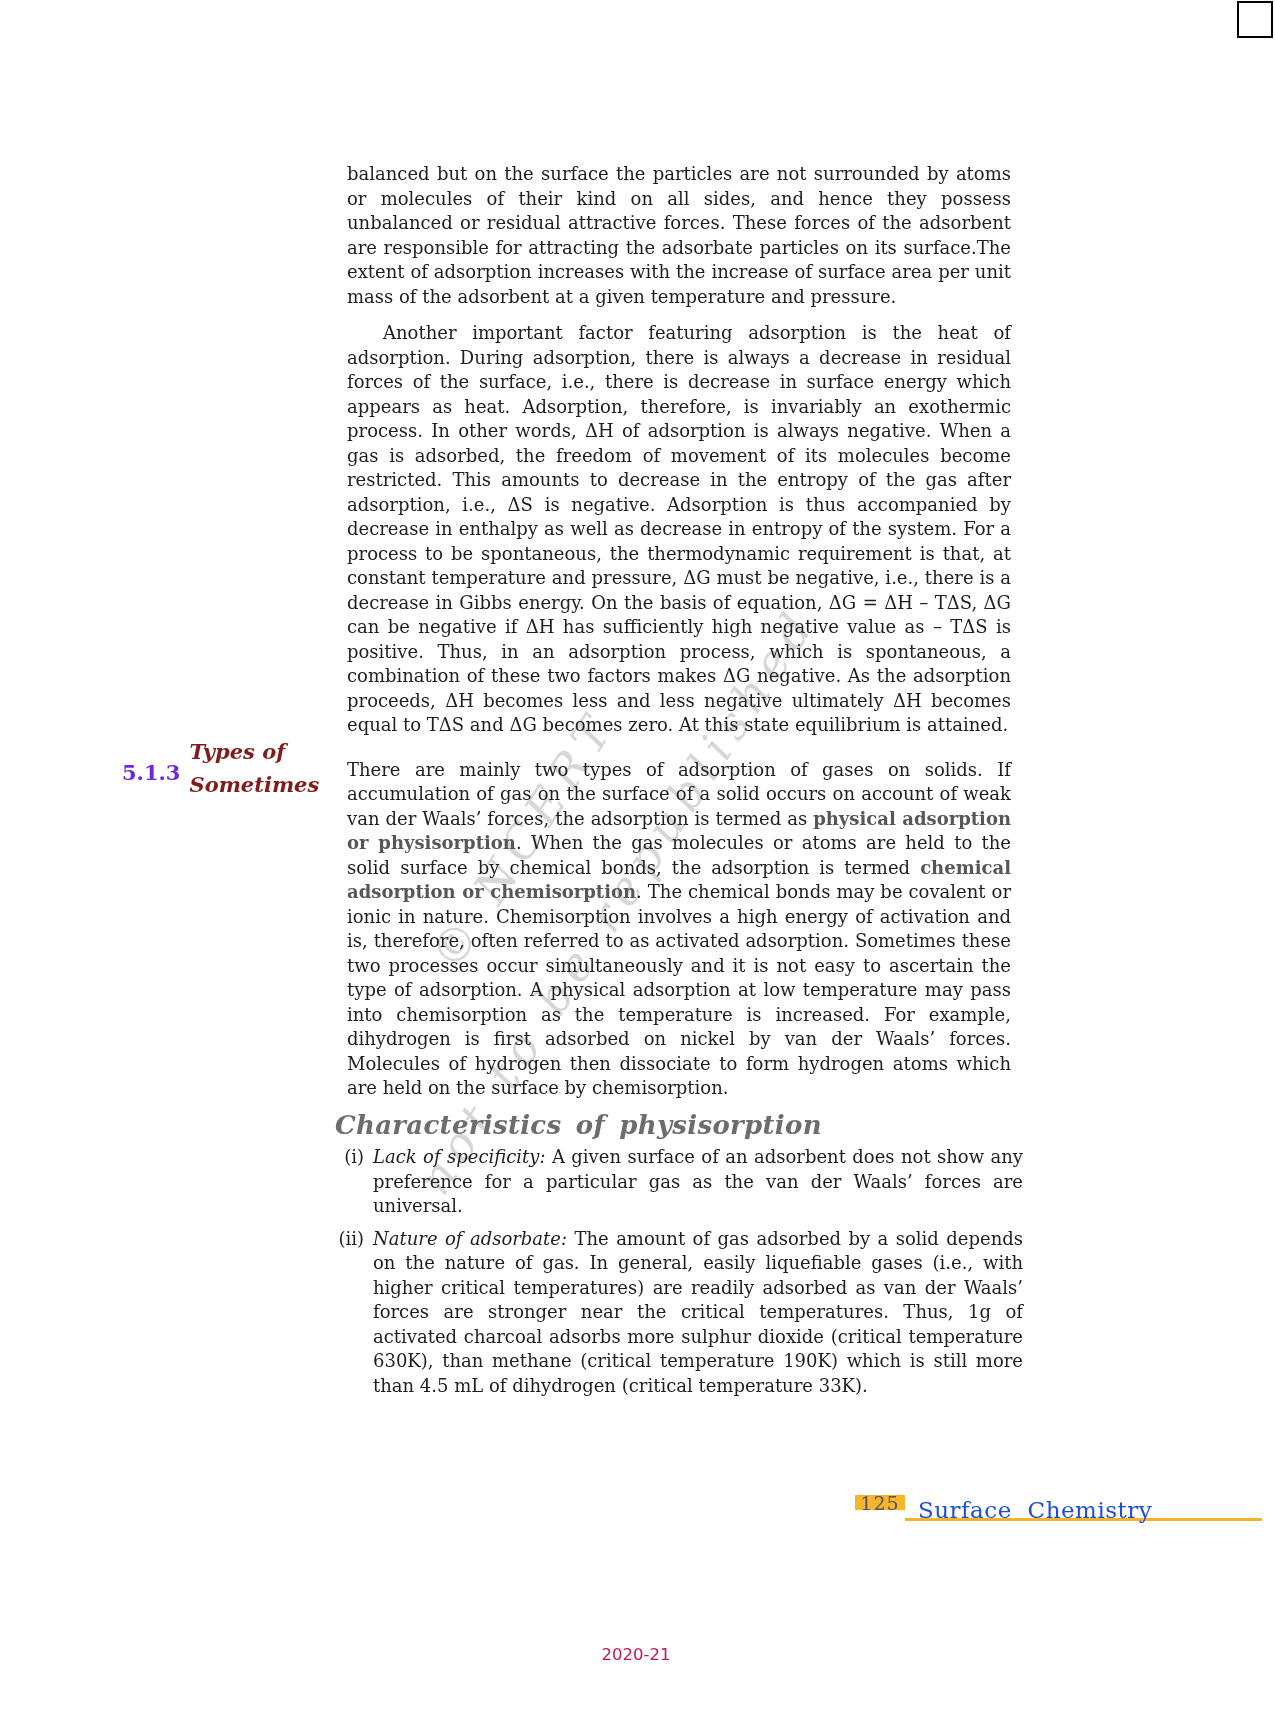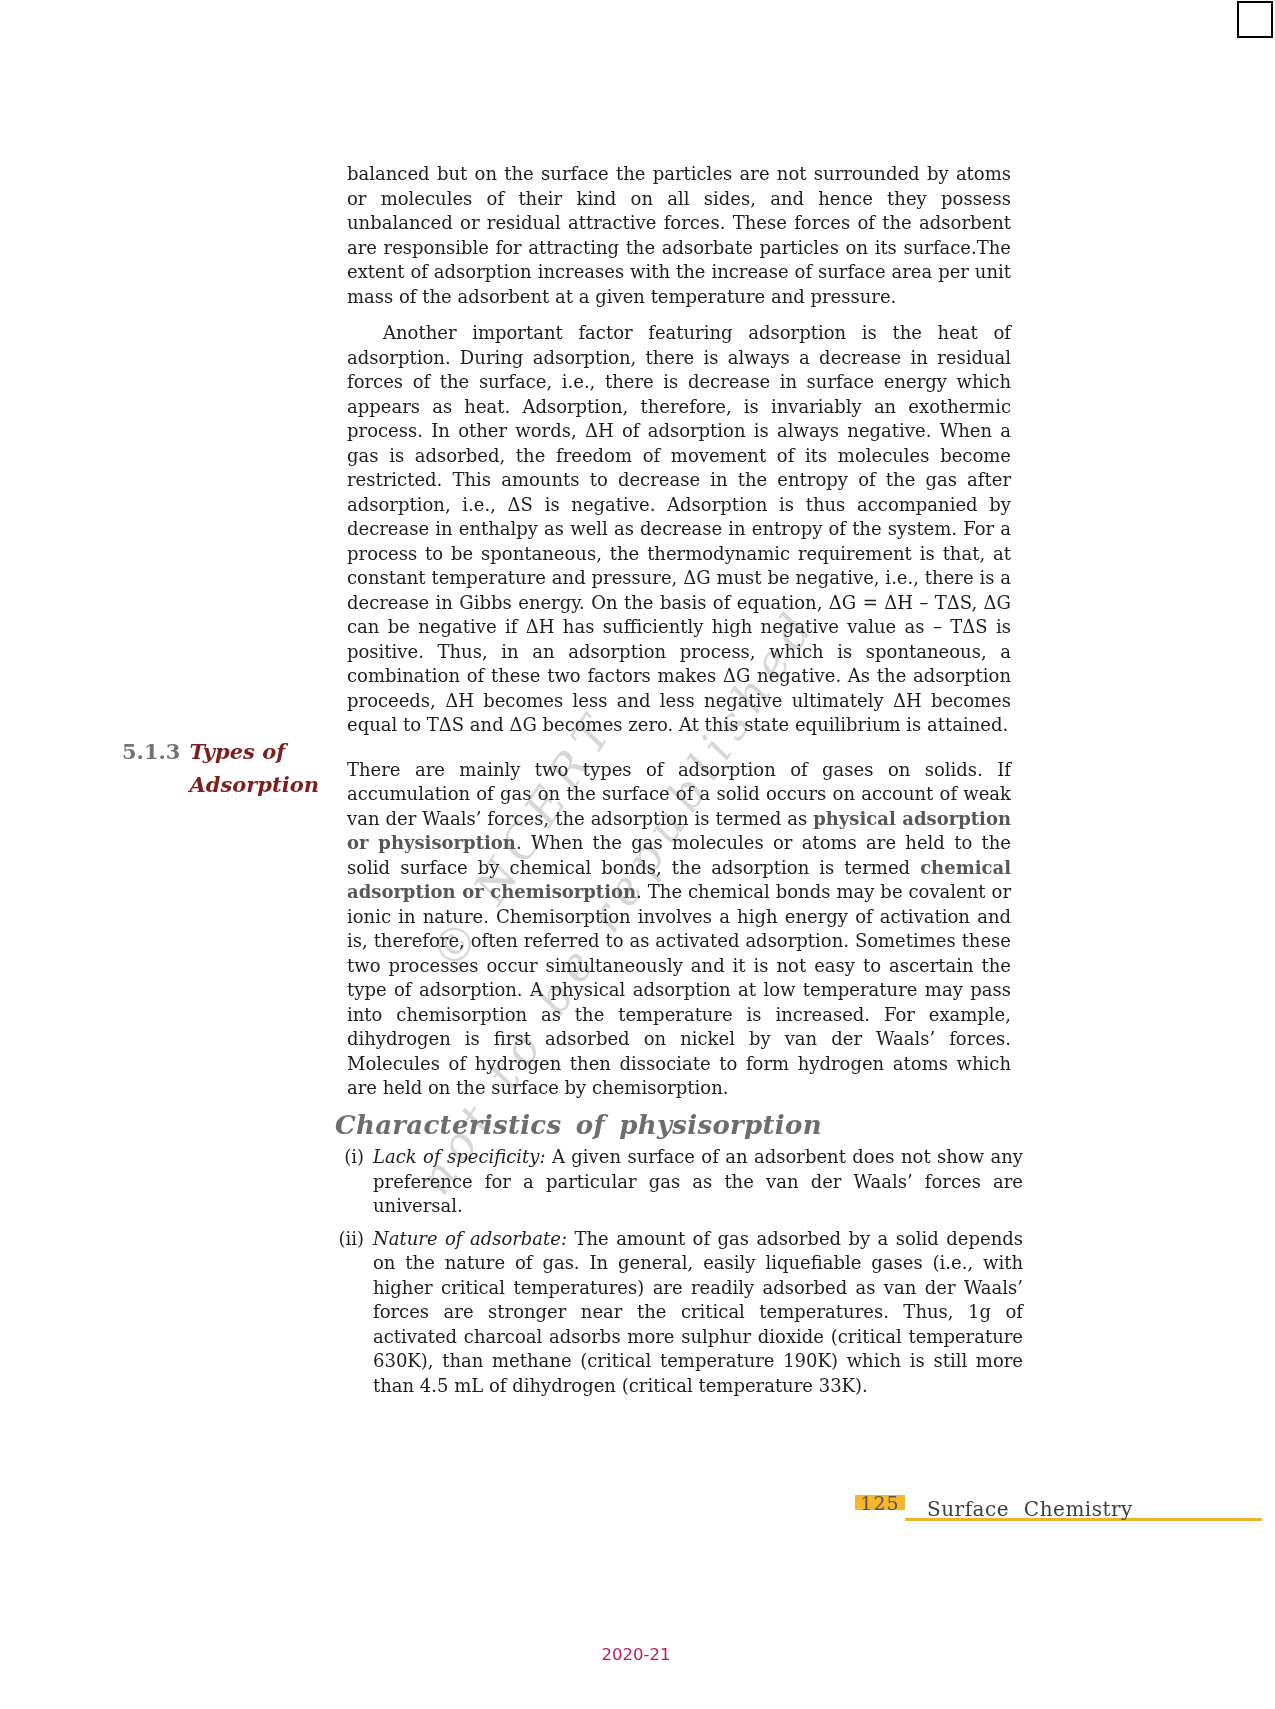--- a/index.html
+++ b/index.html
@@ -46,21 +46,21 @@
   .some-para{margin-top:10px;}
   .seg-normal{}
   .seg-bold-gray{font-weight:bold;color:#575757;}
   .side-heading{
     position:absolute;left:122px;top:735px;width:215px;
     z-index:1;
     font-weight:bold;font-size:21px;line-height:33px;
     display:flex;gap:9px;
     font-family:"DejaVu Serif", serif;
   }
-  .sec-num{color:#737373;}
+  .sec-num{color:#6d28d9;margin-top:21px;}
   .sec-title{color:#7f1d1d;font-style:italic;}
   .sec-title div{white-space:nowrap;}
   .subheading{
     margin:12px 0 6px 0;
     font-size:26px;font-weight:bold;font-style:italic;
     color:#6d6d6d;word-spacing:5px;letter-spacing:0.3px;
     text-align:left;
   }
   .list-item{
     display:flex;margin-top:8px;
@@ -75,23 +75,22 @@
     background:#F7B52C;z-index:1;
     display:flex;align-items:center;justify-content:center;
     font-size:19px;color:#55555a;letter-spacing:1px;
   }
   .footer-rule{
     position:absolute;left:905px;top:1518px;width:357px;height:3px;
     background:#F2B324;z-index:0;
   }
   .footer-title{
     position:absolute;left:918px;top:1497px;z-index:1;
-    font-size:20px;color:#404040;letter-spacing:0.5px;word-spacing:8px;
+    font-size:23px;color:#1d4ed8;letter-spacing:0.5px;word-spacing:8px;
     white-space:nowrap;
-    margin-left:9px;
   }
   .year-footer{
     position:absolute;left:0;top:1645px;width:1272px;
     text-align:center;
     font-family:"DejaVu Sans", sans-serif;
     font-size:16.5px;color:#be185d;
   }
 </style>
 </head>
 <body>
@@ -104,21 +103,21 @@
     <div class="wm-inner">
       <div>© NCERT</div>
       <div>not to be republished</div>
     </div>
   </div>
 
   <div class="side-heading">
     <span class="sec-num">5.1.3</span>
     <span class="sec-title">
       <div>Types of</div>
-      <div>Adsorption</div>
+      <div>Sometimes</div>
     </span>
   </div>
 
   <div class="main-col">
     <p class="para">balanced but on the surface the particles are not surrounded by atoms or molecules of their kind on all sides, and hence they possess unbalanced or residual attractive forces. These forces of the adsorbent are responsible for attracting the adsorbate particles on its surface.The extent of adsorption increases with the increase of surface area per unit mass of the adsorbent at a given temperature and pressure.</p>
     <p class="para indent">Another important factor featuring adsorption is the heat of adsorption. During adsorption, there is always a decrease in residual forces of the surface, i.e., there is decrease in surface energy which appears as heat. Adsorption, therefore, is invariably an exothermic process. In other words, ΔH of adsorption is always negative. When a gas is adsorbed, the freedom of movement of its molecules become restricted. This amounts to decrease in the entropy of the gas after adsorption, i.e., ΔS is negative. Adsorption is thus accompanied by decrease in enthalpy as well as decrease in entropy of the system. For a process to be spontaneous, the thermodynamic requirement is that, at constant temperature and pressure, ΔG must be negative, i.e., there is a decrease in Gibbs energy. On the basis of equation, ΔG = ΔH – TΔS, ΔG can be negative if ΔH has sufficiently high negative value as – TΔS is positive. Thus, in an adsorption process, which is spontaneous, a combination of these two factors makes ΔG negative. As the adsorption proceeds, ΔH becomes less and less negative ultimately ΔH becomes equal to TΔS and ΔG becomes zero. At this state equilibrium is attained.</p>
     <p class="para section-para"><span class="seg-normal">There are mainly two types of adsorption of gases on solids. If accumulation of gas on the surface of a solid occurs on account of weak van der Waals’ forces, the adsorption is termed as </span><span class="seg-bold-gray">physical adsorption or physisorption</span><span class="seg-normal">. When the gas molecules or atoms are held to the solid surface by chemical bonds, the adsorption is termed </span><span class="seg-bold-gray">chemical adsorption or chemisorption</span><span class="seg-normal">. The chemical bonds may be covalent or ionic in nature. Chemisorption involves a high energy of activation and is, therefore, often referred to as activated adsorption. Sometimes these two processes occur simultaneously and it is not easy to ascertain the type of adsorption. A physical adsorption at low temperature may pass into chemisorption as the temperature is increased. For example, dihydrogen is first adsorbed on nickel by van der Waals’ forces. Molecules of hydrogen then dissociate to form hydrogen atoms which are held on the surface by chemisorption.</span></p>
     <h4 class="subheading">Characteristics of physisorption</h4>
 
     <div class="list-item">

